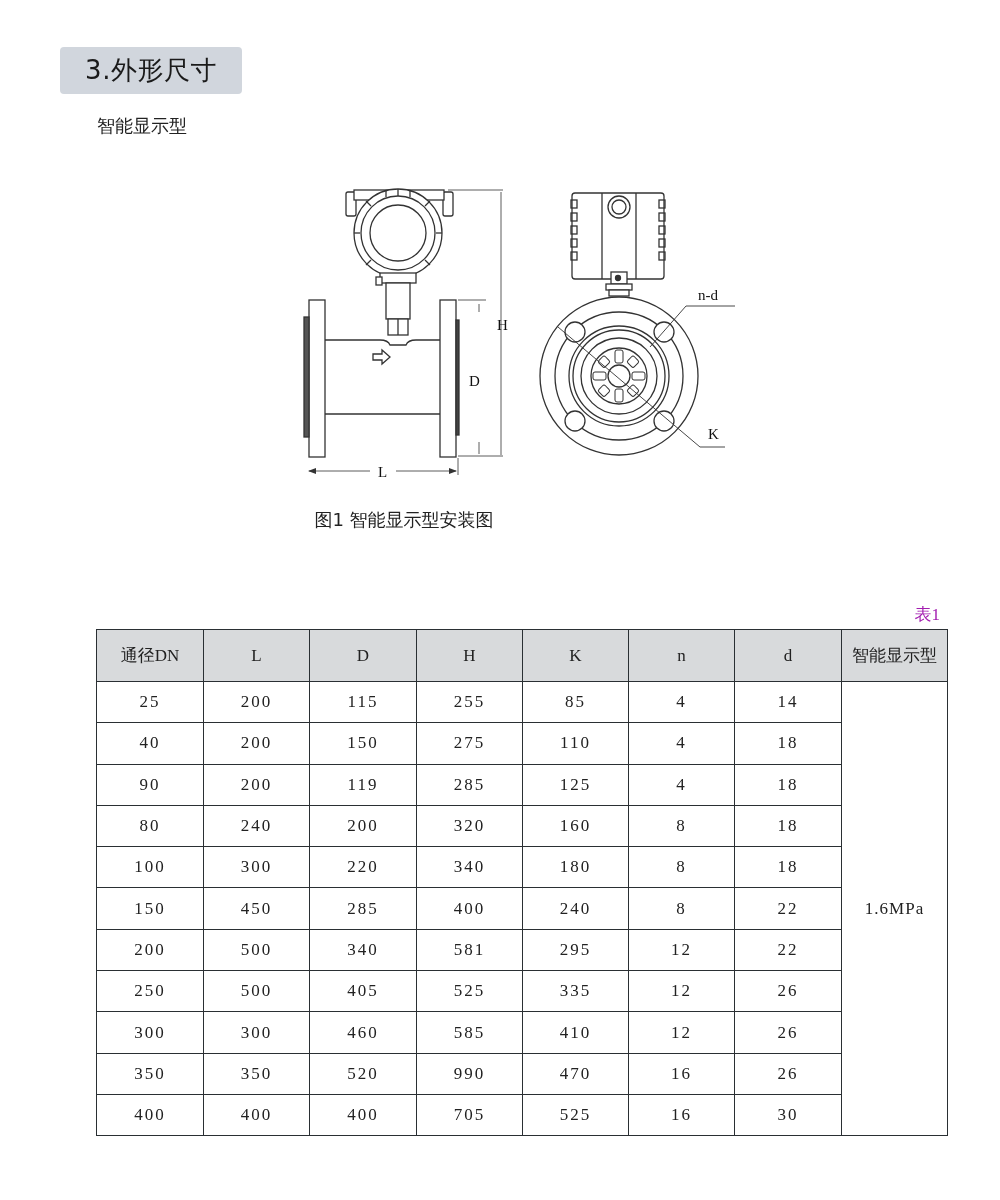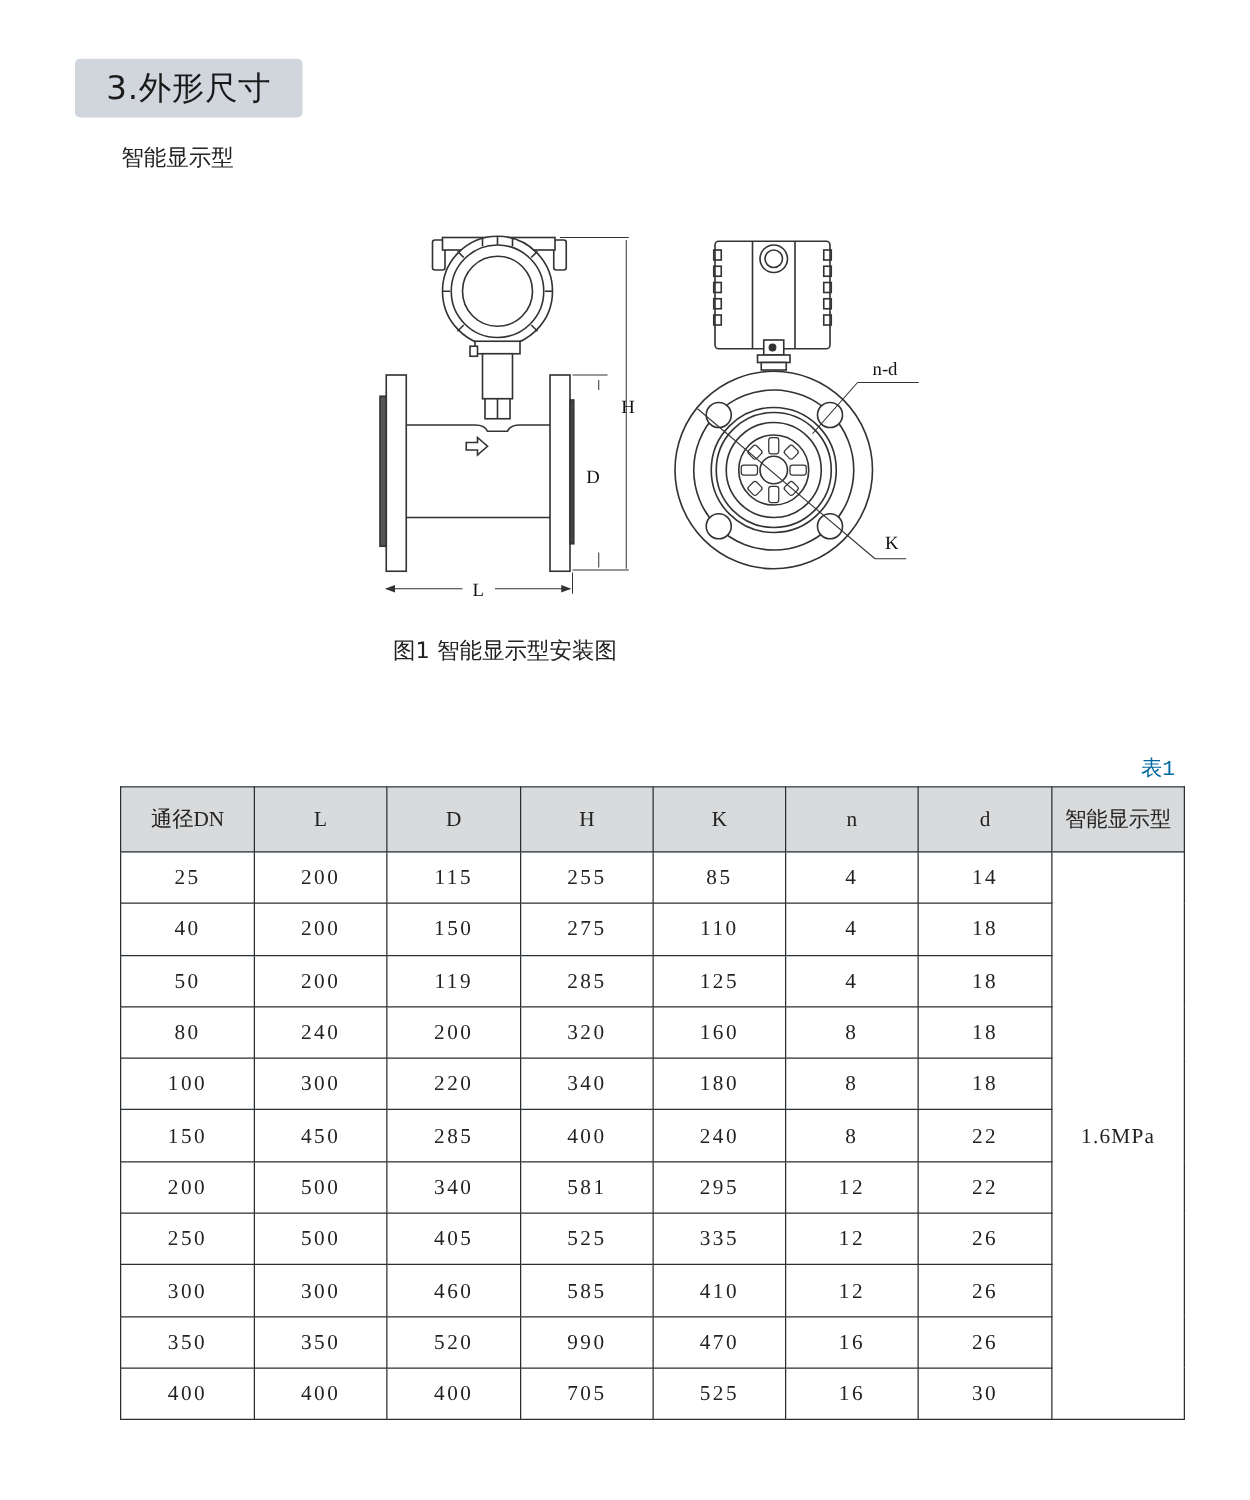--- a/index.html
+++ b/index.html
@@ -6,21 +6,21 @@
   body { width:1000px; height:1200px; position:relative; overflow:hidden;
          font-family:"DejaVu Sans","Liberation Sans",sans-serif; color:#222; }
   .section-tag { position:absolute; left:60px; top:47px; width:182px; height:47px;
     background:#d1d6dd; border-radius:4px; display:flex; align-items:center;
     justify-content:center; font-size:26px; color:#1a1a1a; letter-spacing:0.5px; }
   .subtitle { position:absolute; left:97px; top:114px; font-size:18px; color:#222; }
   .figure { position:absolute; left:290px; top:180px; width:470px; height:310px; }
   .caption { position:absolute; left:0; width:808px; top:508px; text-align:center;
     font-size:18px; color:#222; }
   .table-label { position:absolute; right:60px; top:603px; font-size:17px;
-    font-family:Liberation Mono, monospace; color:#0369a1; }
+    font-family:Liberation Serif, serif; color:#a21caf; }
   table.spec { position:absolute; left:96px; top:629px; border-collapse:collapse;
     font-family:"Liberation Serif","DejaVu Serif",serif; font-size:17px; color:#222; }
   table.spec th, table.spec td { border:1.5px solid #2a2f33; text-align:center;
     padding:0; }
   table.spec th { background:#d8dadc; height:51px; font-weight:normal; font-size:17px; }
   table.spec td { height:40.3px; letter-spacing:2px; }
   table.spec td.merged { letter-spacing:1px; }
   .svg-text { font-family:"Liberation Serif","DejaVu Serif",serif; font-size:15px; fill:#111; }
 </style>
 </head>
@@ -188,21 +188,21 @@
     <tr>
       <td>40</td>
       <td>200</td>
       <td>150</td>
       <td>275</td>
       <td>110</td>
       <td>4</td>
       <td>18</td>
     </tr>
     <tr>
-      <td>50</td>
+      <td>90</td>
       <td>200</td>
       <td>119</td>
       <td>285</td>
       <td>125</td>
       <td>4</td>
       <td>18</td>
     </tr>
     <tr>
       <td>80</td>
       <td>240</td>

